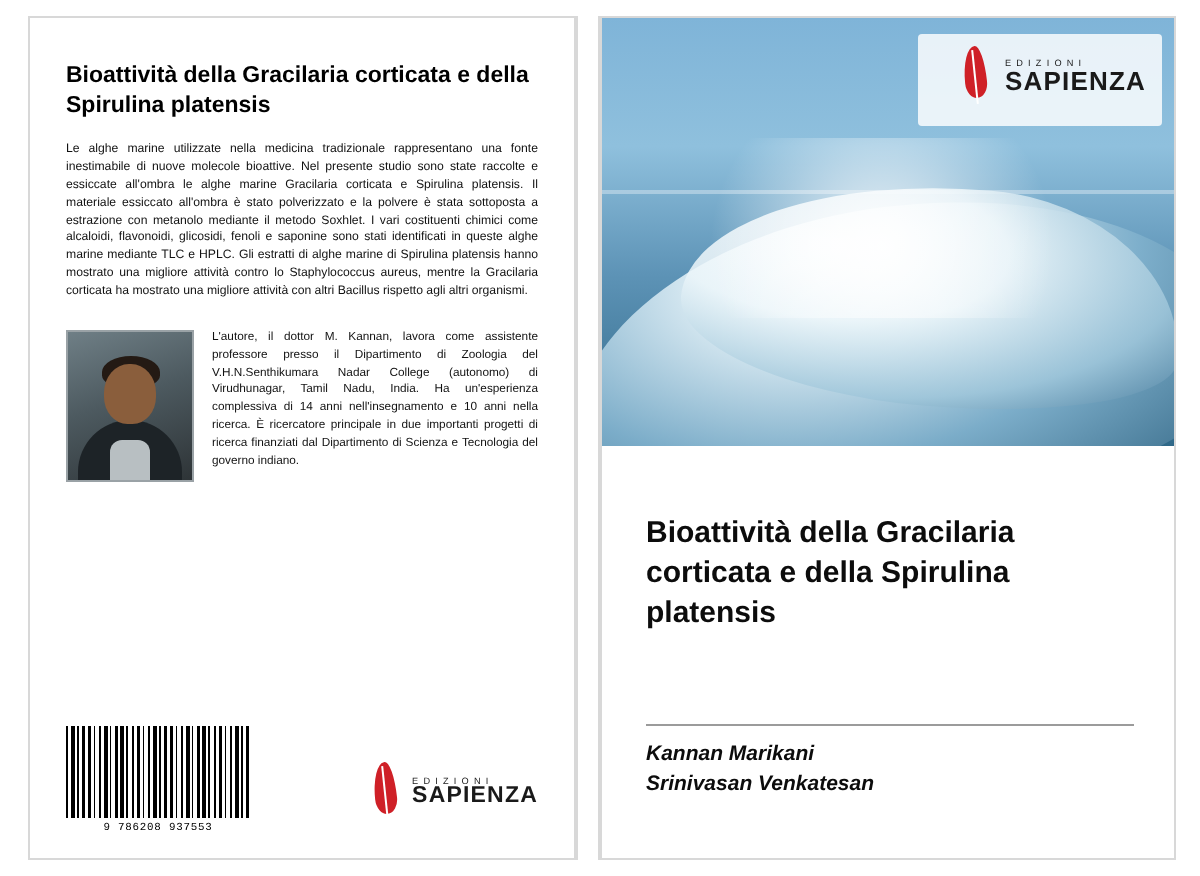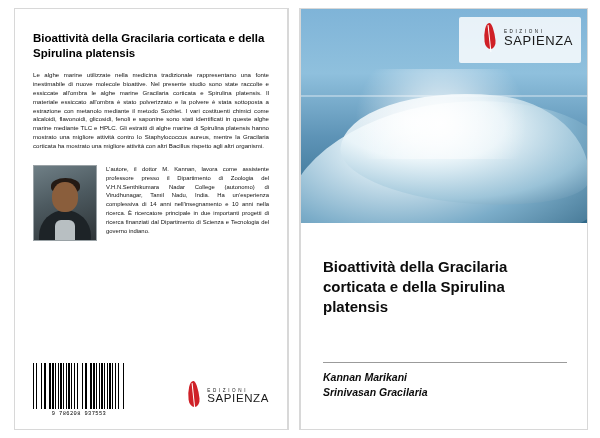--- a/index.html
+++ b/index.html
@@ -163,21 +163,21 @@
     background: #ffffff;
     transform: rotate(-6deg);
   }
   .pub-text .ed {
     font-size: 4.6px;
     letter-spacing: 2.6px;
     color: #1a1a1a;
   }
   .pub-text .sap {
     font-size: 11.5px;
-    font-weight: normal;
+    font-weight: bold;
     letter-spacing: 0.6px;
     color: #1a1a1a;
     line-height: 1;
     text-align: center;
   }
   
   .spine-strip {
     position: absolute;
     left: 288px;
     top: 8px;
@@ -349,17 +349,17 @@
           <div class="ed">EDIZIONI</div>
           <div class="sap">SAPIENZA</div>
         </div>
       </div>
     </div>
 
     <div class="front-title">Bioattività della Gracilaria corticata e della Spirulina platensis</div>
     <div class="front-rule"></div>
     <div class="front-authors">
       <div>Kannan Marikani</div>
-      <div>Srinivasan Gracilaria</div>
+      <div>Srinivasan Venkatesan</div>
     </div>
   </div>
 
 </div>
 
 </body></html>

